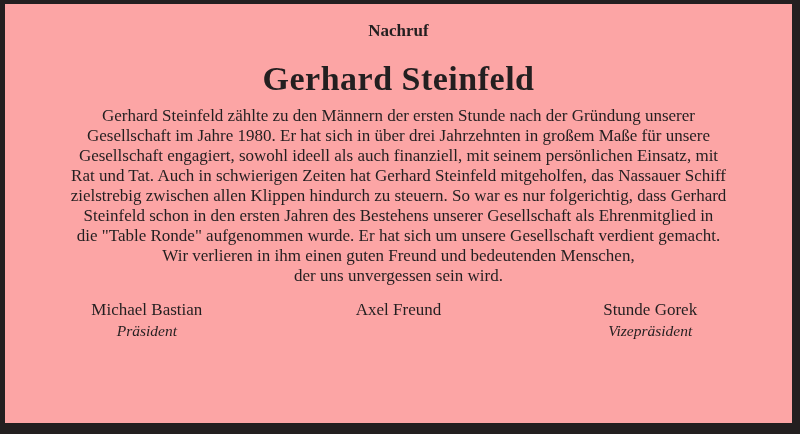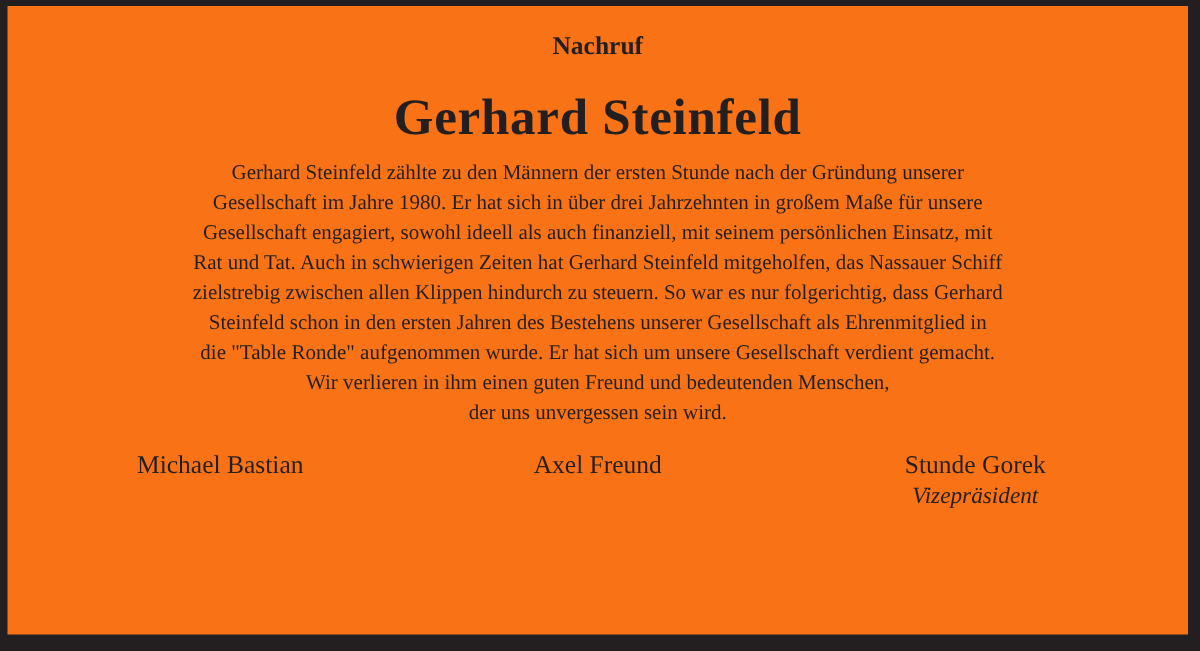--- a/index.html
+++ b/index.html
@@ -14,21 +14,21 @@
     font-family: "Liberation Serif", "DejaVu Serif", serif;
     color: #231f20;
   }
   .frame {
     box-sizing: border-box;
     width: 800px;
     height: 434px;
     border-style: solid;
     border-color: #231f20;
     border-width: 4px 8px 11px 5px;
-    background: #f97316;
+    background: #fca5a5;
     padding: 10px 10px 0 10px;
     text-align: center;
   }
   .kicker {
     font-size: 17px;
     line-height: 21px;
     font-weight: bold;
     margin-top: 6px;
   }
   .intro {
@@ -38,21 +38,21 @@
     white-space: pre-line;
   }
   .title {
     font-size: 34px;
     line-height: 40px;
     font-weight: bold;
     margin: 18px 0 7px 0;
     letter-spacing: 0.5px;
   }
   .body-text {
-    font-size: 14px;
+    font-size: 17px;
     line-height: 20px;
     white-space: pre-line;
   }
   .behalf {
     font-size: 15.5px;
     line-height: 20px;
     margin-top: 12px;
   }
   .signatures {
     display: flex;
@@ -91,20 +91,21 @@
 zielstrebig zwischen allen Klippen hindurch zu steuern. So war es nur folgerichtig, dass Gerhard
 Steinfeld schon in den ersten Jahren des Bestehens unserer Gesellschaft als Ehrenmitglied in
 die "Table Ronde" aufgenommen wurde. Er hat sich um unsere Gesellschaft verdient gemacht.
 Wir verlieren in ihm einen guten Freund und bedeutenden Menschen,
 der uns unvergessen sein wird.</div>
 
 
   <div class="signatures">
     <div class="sig">
       <div class="sig-name">Michael Bastian</div>
+      <div class="sig-role">Präsident</div>
     </div>
     <div class="sig">
       <div class="sig-name">Axel Freund</div>
     </div>
     <div class="sig">
       <div class="sig-name">Stunde Gorek</div>
       <div class="sig-role">Vizepräsident</div>
     </div>
   </div>
 </div>

